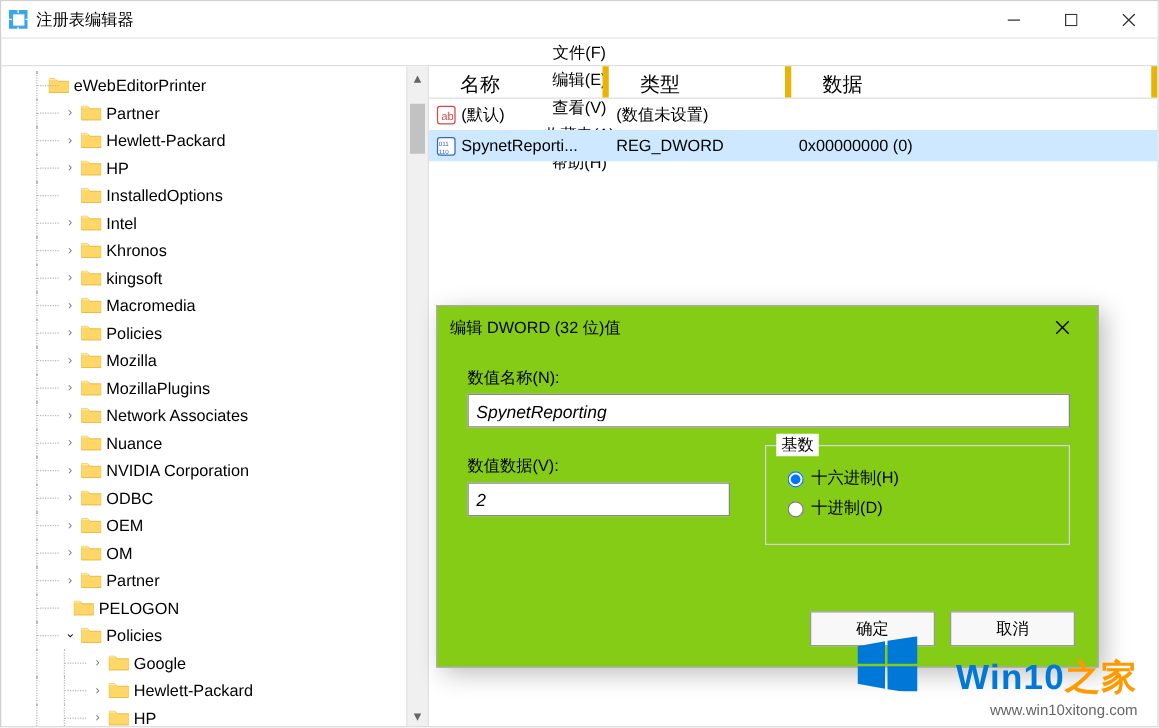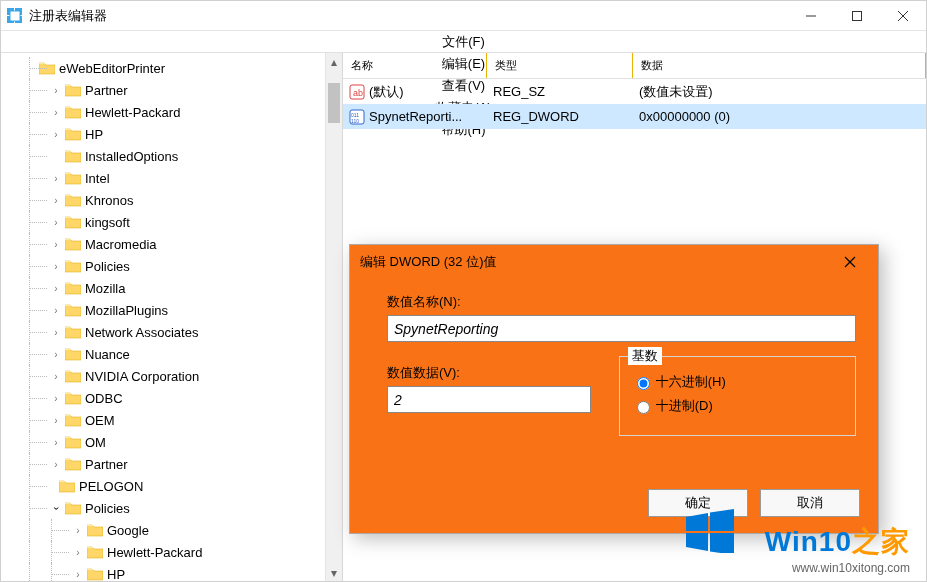--- a/index.html
+++ b/index.html
@@ -23,30 +23,30 @@
   .tree-item { display: flex; align-items: center; height: 22px; position: relative; }
   .tree-item .chev { width: 10px; display: inline-flex; justify-content: center; font-size: 10px; color: #777; }
   .tree-item .chev.empty { visibility: hidden; }
   .folder-icon { width: 16px; height: 14px; margin: 0 4px; }
   .tree-item .label { font-size: 13px; }
   .tree-scrollbar { position: absolute; right: 0; top: 0; width: 17px; height: 100%; background: #f0f0f0; border-left: 1px solid #e4e4e4; }
   .tree-scrollbar .arrow { height: 17px; display: flex; align-items: center; justify-content: center; color: #666; }
   .tree-scrollbar .thumb { position: absolute; left: 2px; right: 2px; top: 30px; height: 40px; background: #c2c2c2; }
   
   .list-header { display: flex; height: 26px; border-bottom: 1px solid #e0e0e0; }
-  .list-header .col { padding: 5px 8px; font-size: 11px; border-right: 1px solid #eab308; }
+  .list-header .col { padding: 5px 25px; font-size: 16px; border-right: 5px solid #eab308; }
   .list-row { display: flex; align-items: center; height: 25px; padding-left: 6px; }
   .list-row.selected { background: #cde8ff; }
   .list-row .ic { width: 16px; height: 16px; margin-right: 4px; flex:0 0 16px; }
   .list-row .cell { font-size: 13px; overflow: hidden; text-overflow: ellipsis; white-space: nowrap; padding-right: 8px; }
   
-  .dialog { position: absolute; left: 348px; top: 243px; width: 530px; height: 290px; background: #f97316; border: 1px solid #aaa; box-shadow: 5px 5px 18px rgba(0,0,0,0.25); }
+  .dialog { position: absolute; left: 348px; top: 243px; width: 530px; height: 290px; background: #84cc16; border: 1px solid #aaa; box-shadow: 5px 5px 18px rgba(0,0,0,0.25); }
   .dialog .dtitle { height: 34px; display: flex; align-items: center; padding: 0 10px; font-size: 13px; }
   .dialog .dclose { margin-left: auto; width: 36px; height: 28px; display:flex; align-items:center; justify-content:center; }
-  .dialog .body { padding: 6px 22px 0 37px; }
+  .dialog .body { padding: 6px 22px 0 24px; }
   .dialog label { font-size: 13px; display: block; margin: 8px 0 4px 0; }
   .dialog input[type=text] { font-size: 14px; padding: 4px 6px; border: 1px solid #888; width: 100%; height: 27px; font-family: inherit; font-style: italic; }
   .dialog .row2 { display: flex; gap: 28px; margin-top: 14px; }
   .dialog .fieldset { border: 1px solid #d4d4d4; padding: 10px 12px 14px 12px; position: relative; width: 248px; }
   .dialog .fieldset .legend { position: absolute; top: -10px; left: 8px; background: #fff; padding: 0 4px; font-size: 13px; }
   .dialog .radio { display: flex; align-items: center; margin: 6px 0; font-size: 13px; }
   .dialog .radio input { margin-right: 6px; }
   .dialog .btns { position: absolute; right: 18px; bottom: 16px; display: flex; gap: 12px; }
   .dialog .btn { width: 100px; height: 28px; border: 1px solid #999; background: #f8f8f8; font-size: 13px; display:flex; align-items:center; justify-content:center; }
   
@@ -358,21 +358,20 @@
         <div class="col" style="width:146px">类型</div>
         <div class="col" style="flex:1">数据</div>
       </div>
       <div id="rows">
           <div class="list-row">
             <svg class="ic" viewBox="0 0 16 16">
               <rect x="1" y="1" width="14" height="14" rx="2" fill="#fff" stroke="#d44"></rect>
               <text x="4" y="12" font-size="9" fill="#d44" font-family="Arial">ab</text>
             </svg>
             <div class="cell" style="width:124px">(默认)</div>
-            <div class="cell" style="width:146px">REG_SZ</div>
             <div class="cell" style="width:280px">(数值未设置)</div>
           </div>
           <div class="list-row selected">
             <svg class="ic" viewBox="0 0 16 16">
               <rect x="1" y="1" width="14" height="14" rx="2" fill="#fff" stroke="#36c"></rect>
               <text x="2" y="8" font-size="5" fill="#36c">011</text>
               <text x="2" y="14" font-size="5" fill="#36c">110</text>
             </svg>
             <div class="cell" style="width:124px">SpynetReporti...</div>
             <div class="cell" style="width:146px">REG_DWORD</div>

